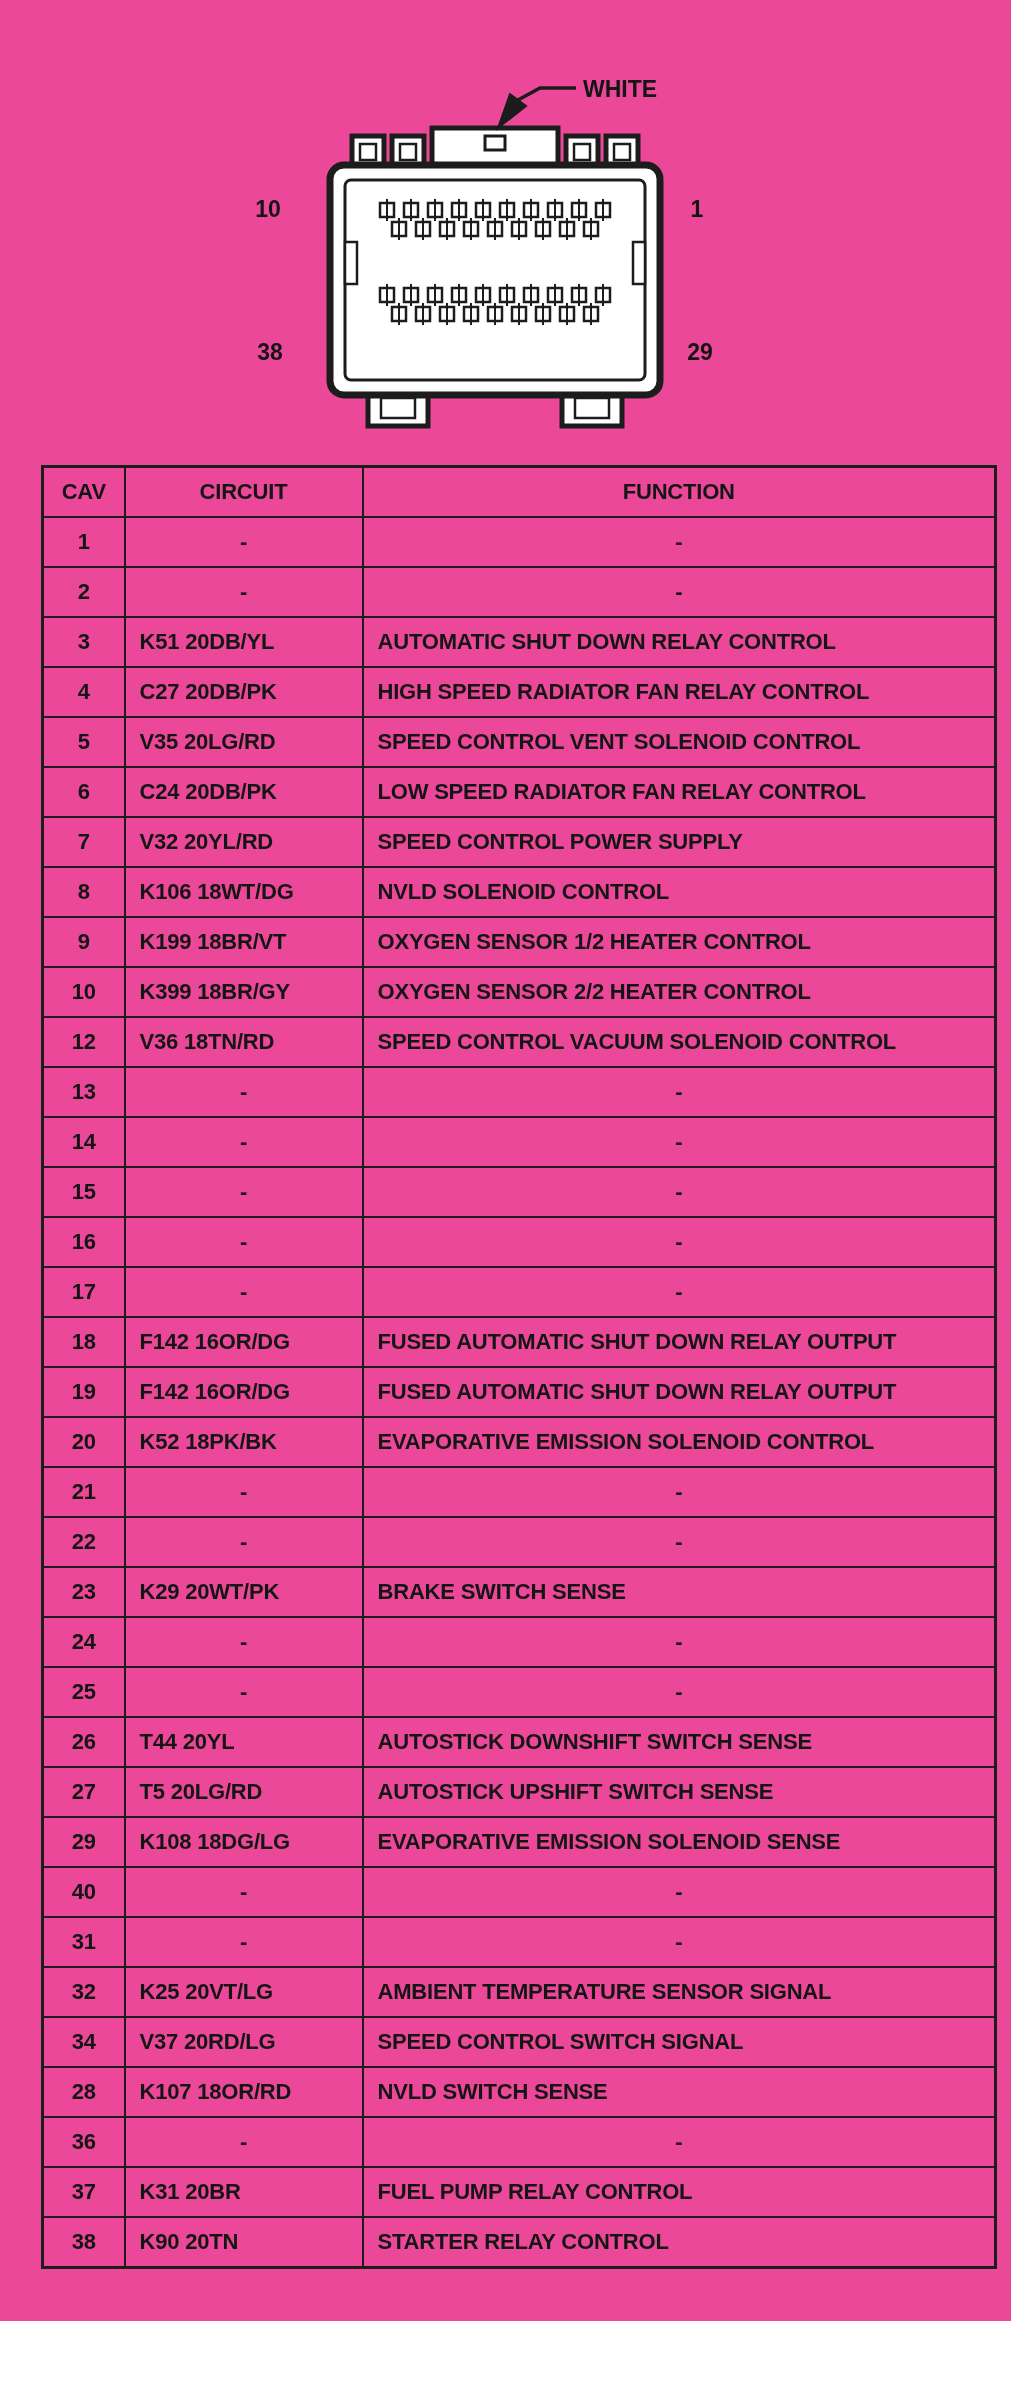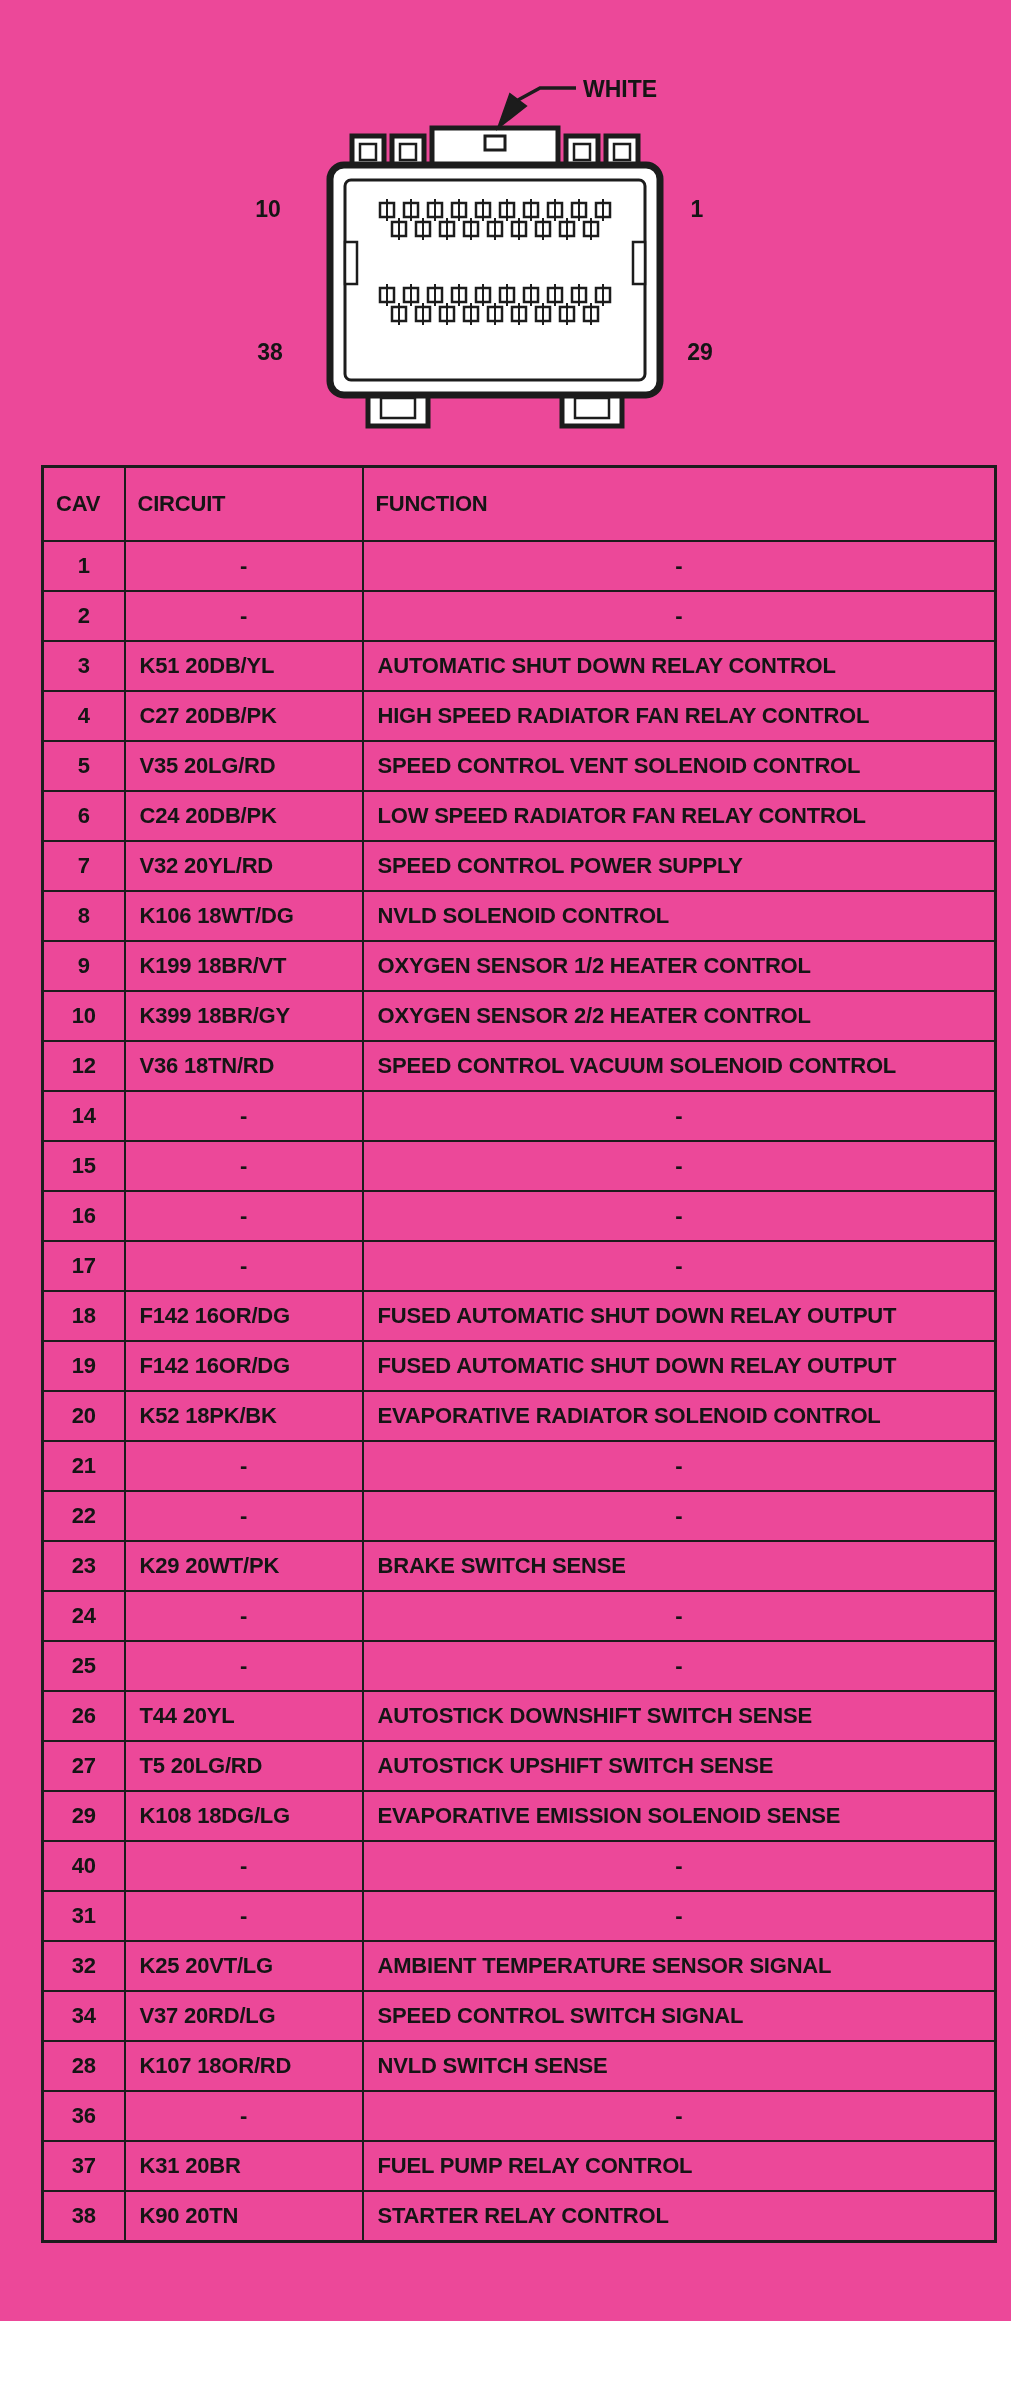--- a/index.html
+++ b/index.html
@@ -47,22 +47,22 @@
     height: 48px;
     font-size: 22px;
     font-weight: bold;
     letter-spacing: -0.2px;
     vertical-align: middle;
     padding: 0 0 0 14px;
     white-space: nowrap;
     overflow: hidden;
   }
   #pinout-table th {
-    text-align: left;
-    padding: 12px;
+    text-align: center;
+    padding: 0;
   }
   #pinout-table td.center {
     text-align: center;
     padding: 0;
   }
 </style>
 </head>
 <body>
 
 <div id="page">
@@ -254,20 +254,25 @@
           <td class="center">10</td>
           <td>K399 18BR/GY</td>
           <td>OXYGEN SENSOR 2/2 HEATER CONTROL</td>
         </tr>
         <tr>
           <td class="center">12</td>
           <td>V36 18TN/RD</td>
           <td>SPEED CONTROL VACUUM SOLENOID CONTROL</td>
         </tr>
         <tr>
+          <td class="center">13</td>
+          <td class="center">-</td>
+          <td class="center">-</td>
+        </tr>
+        <tr>
           <td class="center">14</td>
           <td class="center">-</td>
           <td class="center">-</td>
         </tr>
         <tr>
           <td class="center">15</td>
           <td class="center">-</td>
           <td class="center">-</td>
         </tr>
         <tr>
@@ -286,21 +291,21 @@
           <td>FUSED AUTOMATIC SHUT DOWN RELAY OUTPUT</td>
         </tr>
         <tr>
           <td class="center">19</td>
           <td>F142 16OR/DG</td>
           <td>FUSED AUTOMATIC SHUT DOWN RELAY OUTPUT</td>
         </tr>
         <tr>
           <td class="center">20</td>
           <td>K52 18PK/BK</td>
-          <td>EVAPORATIVE RADIATOR SOLENOID CONTROL</td>
+          <td>EVAPORATIVE EMISSION SOLENOID CONTROL</td>
         </tr>
         <tr>
           <td class="center">21</td>
           <td class="center">-</td>
           <td class="center">-</td>
         </tr>
         <tr>
           <td class="center">22</td>
           <td class="center">-</td>
           <td class="center">-</td>

